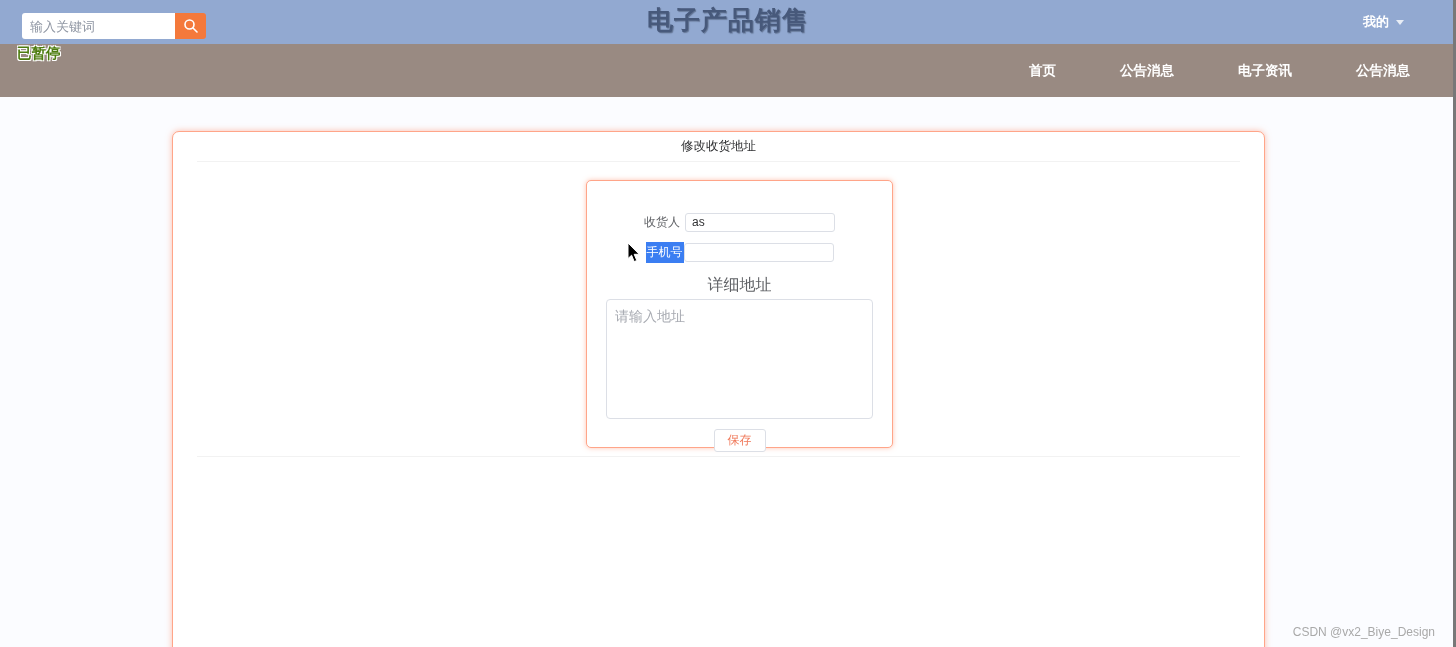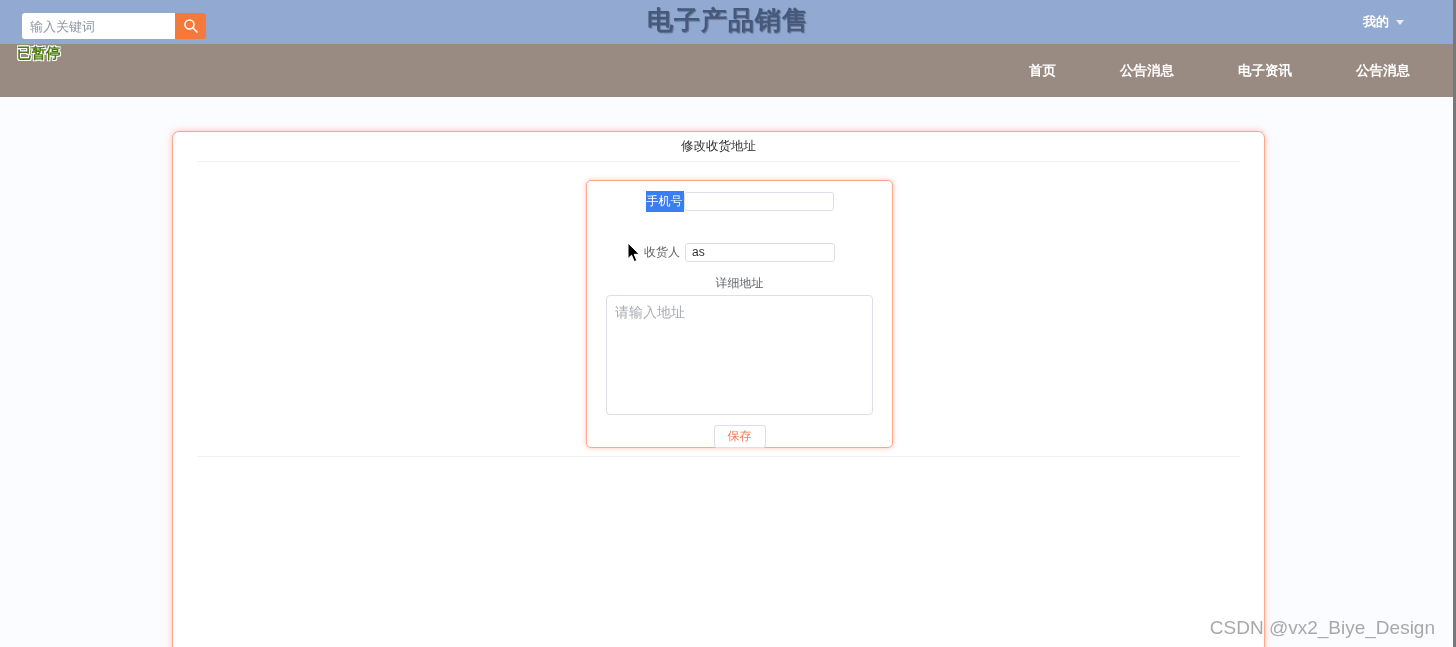--- a/index.html
+++ b/index.html
@@ -93,40 +93,40 @@
   }
   .form-label.selected {
     background:#3b7ef2; color:#fff; margin-right:0; padding:2px 1px;
   }
   .text-input {
     width:150px; height:19px; border:1px solid #dcdfe6; border-radius:3px;
     font-size:12px; color:#303133; padding:0 6px; outline:none;
     font-family:"Liberation Sans","DejaVu Sans",sans-serif;
   }
   .address-label {
-    margin-top:13px; text-align:center; font-size:12px; color:#606266;
+    margin-top:13px; text-align:center; font-size:16px; color:#606266;
   }
   .address-textarea {
     display:block; margin:3px auto 0 auto; width:267px; height:120px;
     border:1px solid #dcdfe6; border-radius:4px; resize:none; outline:none;
     font-size:14px; color:#303133; padding:8px;
     font-family:"Liberation Sans","DejaVu Sans",sans-serif;
   }
   .address-textarea::placeholder { color:#a8abb2; }
   .save-row { margin-top:10px; text-align:center; }
   .save-btn {
     background:#fff; border:1px solid #dcdfe6; border-radius:3px;
     color:#f0795a; font-size:12px; padding:2px 13px; cursor:pointer;
     font-family:"Liberation Sans","DejaVu Sans",sans-serif;
   }
 
   
   .mouse-cursor { position:absolute; left:627px; top:242px; z-index:30; }
   .watermark {
-    position:absolute; right:21px; bottom:8px; font-size:19px; color:#a9a9a9;
+    position:absolute; right:21px; bottom:8px; font-size:12px; color:#a9a9a9;
   }
   .right-edge-strip {
     position:absolute; right:0; top:0; width:3px; height:647px; background:#787878;
   }
 </style>
 </head>
 <body>
 
 <div class="header">
   <div class="search-box">
@@ -156,27 +156,27 @@
   </div>
 </div>
 
 <div class="paused-overlay">已暂停</div>
 
 <div class="outer-card">
   <div class="card-title">修改收货地址</div>
   <div class="divider divider-top"></div>
 
   <div class="inner-card">
+    <div class="form-row row-recipient">
+      <span class="form-label">收货人</span>
+      <input class="text-input" type="text" value="as" style="">
+    </div>
     <div class="form-row row-phone">
       <span class="form-label selected">手机号</span>
       <input class="text-input" type="text" value="" style="">
-    </div>
-    <div class="form-row row-recipient">
-      <span class="form-label">收货人</span>
-      <input class="text-input" type="text" value="as" style="">
     </div>
     <div class="address-label">详细地址</div>
     <textarea class="address-textarea" placeholder="请输入地址" style=""></textarea>
     <div class="save-row">
       <button class="save-btn">保存</button>
     </div>
   </div>
 
   <div class="divider divider-bottom"></div>
 </div>

